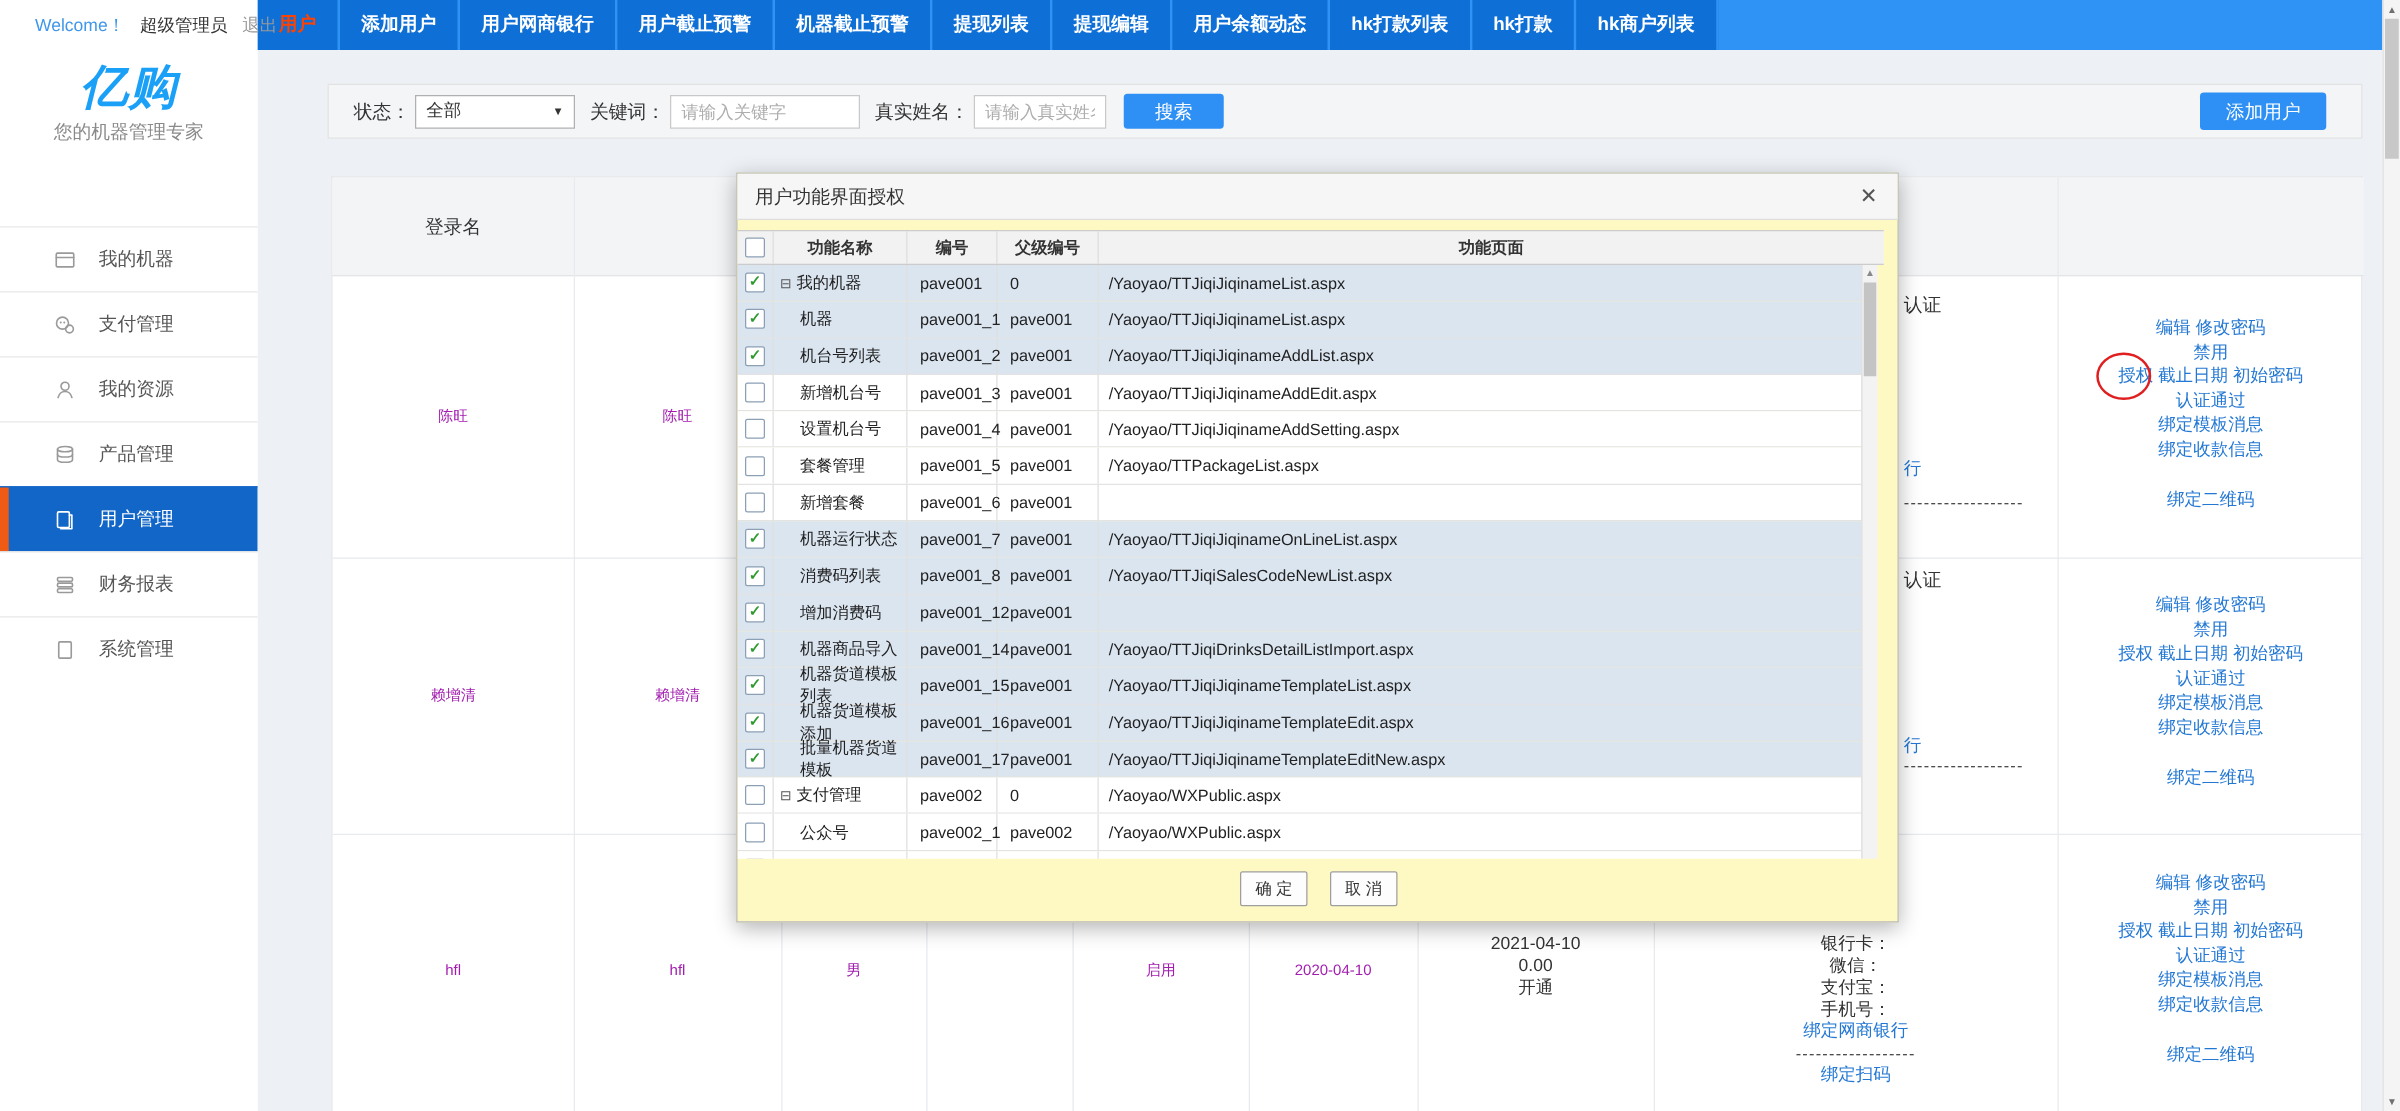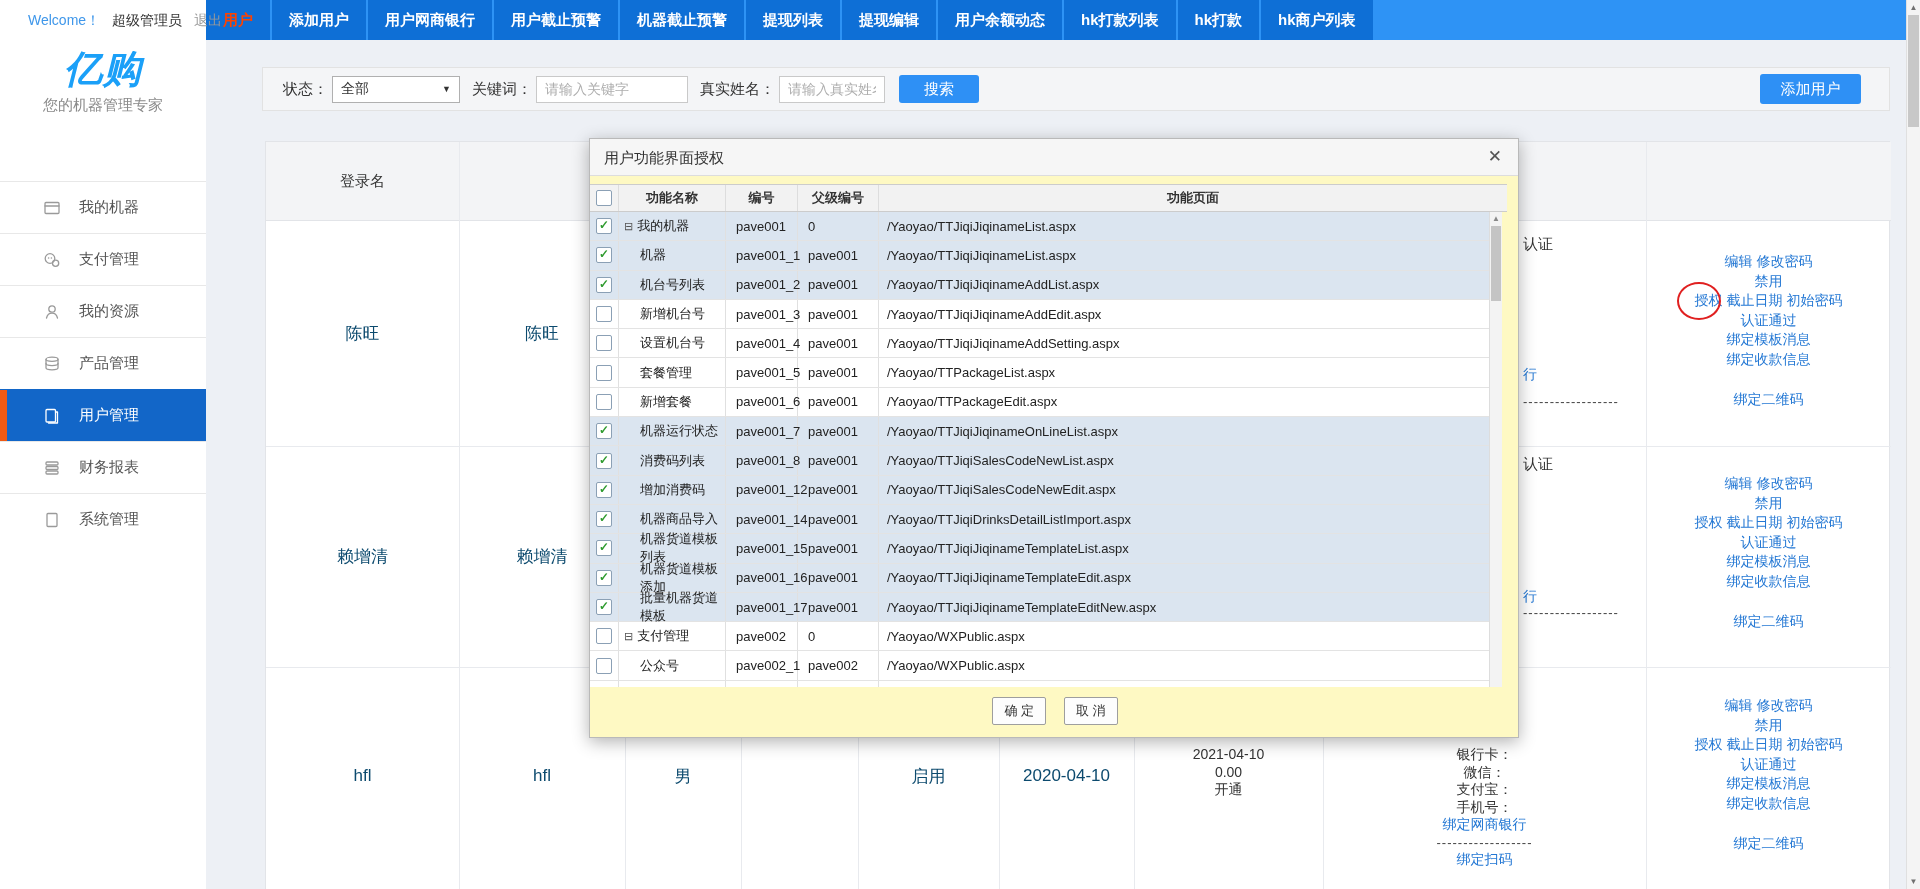--- a/index.html
+++ b/index.html
@@ -52,21 +52,21 @@
   
   .mtable{left:265px;top:141px;width:1625px;height:748px;background:#fff;
           border:1px solid #e2e4e8;border-bottom:none;box-sizing:border-box}
   .mt-head{position:absolute;left:0;top:0;width:1625px;height:79px;background:#f3f4f6;
            border-bottom:1px solid #e2e4e8;box-sizing:border-box}
   .hcell{position:absolute;top:0;height:79px;display:flex;align-items:center;
          justify-content:center;font-size:15px;color:#333}
   .vline{position:absolute;top:0;bottom:0;width:1px;background:#e8eaee}
   .hline{position:absolute;left:0;width:1625px;height:1px;background:#e8eaee}
   .cellc{position:absolute;display:flex;align-items:center;justify-content:center;
-         font-size:17px;color:#0c4a6e}
+         font-size:12px;color:#a21caf}
   .alinks{position:absolute;left:1380px;width:245px;text-align:center;font-size:14px;
           color:#2478d4;line-height:19.5px}
   .alinks .ln{cursor:pointer}
   .alinks .gap{margin-top:21px}
   .frag{position:absolute;font-size:15px;color:#333;white-space:nowrap}
   .fragl{position:absolute;font-size:14px;color:#2478d4;white-space:nowrap;cursor:pointer}
   .dash{position:absolute;font-size:13px;color:#444;letter-spacing:1px;white-space:nowrap}
   .bindcol{position:absolute;left:1057px;width:323px;text-align:center;font-size:14px;
            color:#333;line-height:17.5px}
   .bindcol .bl{color:#2478d4;cursor:pointer}
@@ -368,21 +368,20 @@
       </div>
       <div class="mrow">
         <div class="mc c-cb">
           <div class="cb"></div>
         </div>
         <div class="mc c-name nm-child">
           <span>新增套餐</span>
         </div>
         <div class="mc c-code">pave001_6</div>
         <div class="mc c-par">pave001</div>
-        <div class="mc c-page">/Yaoyao/TTPackageEdit.aspx</div>
       </div>
       <div class="mrow sel">
         <div class="mc c-cb">
           <div class="cb">✓</div>
         </div>
         <div class="mc c-name nm-child">
           <span>机器运行状态</span>
         </div>
         <div class="mc c-code">pave001_7</div>
         <div class="mc c-par">pave001</div>
@@ -401,21 +400,20 @@
       </div>
       <div class="mrow sel">
         <div class="mc c-cb">
           <div class="cb">✓</div>
         </div>
         <div class="mc c-name nm-child">
           <span>增加消费码</span>
         </div>
         <div class="mc c-code">pave001_12</div>
         <div class="mc c-par">pave001</div>
-        <div class="mc c-page">/Yaoyao/TTJiqiSalesCodeNewEdit.aspx</div>
       </div>
       <div class="mrow sel">
         <div class="mc c-cb">
           <div class="cb">✓</div>
         </div>
         <div class="mc c-name nm-child">
           <span>机器商品导入</span>
         </div>
         <div class="mc c-code">pave001_14</div>
         <div class="mc c-par">pave001</div>

